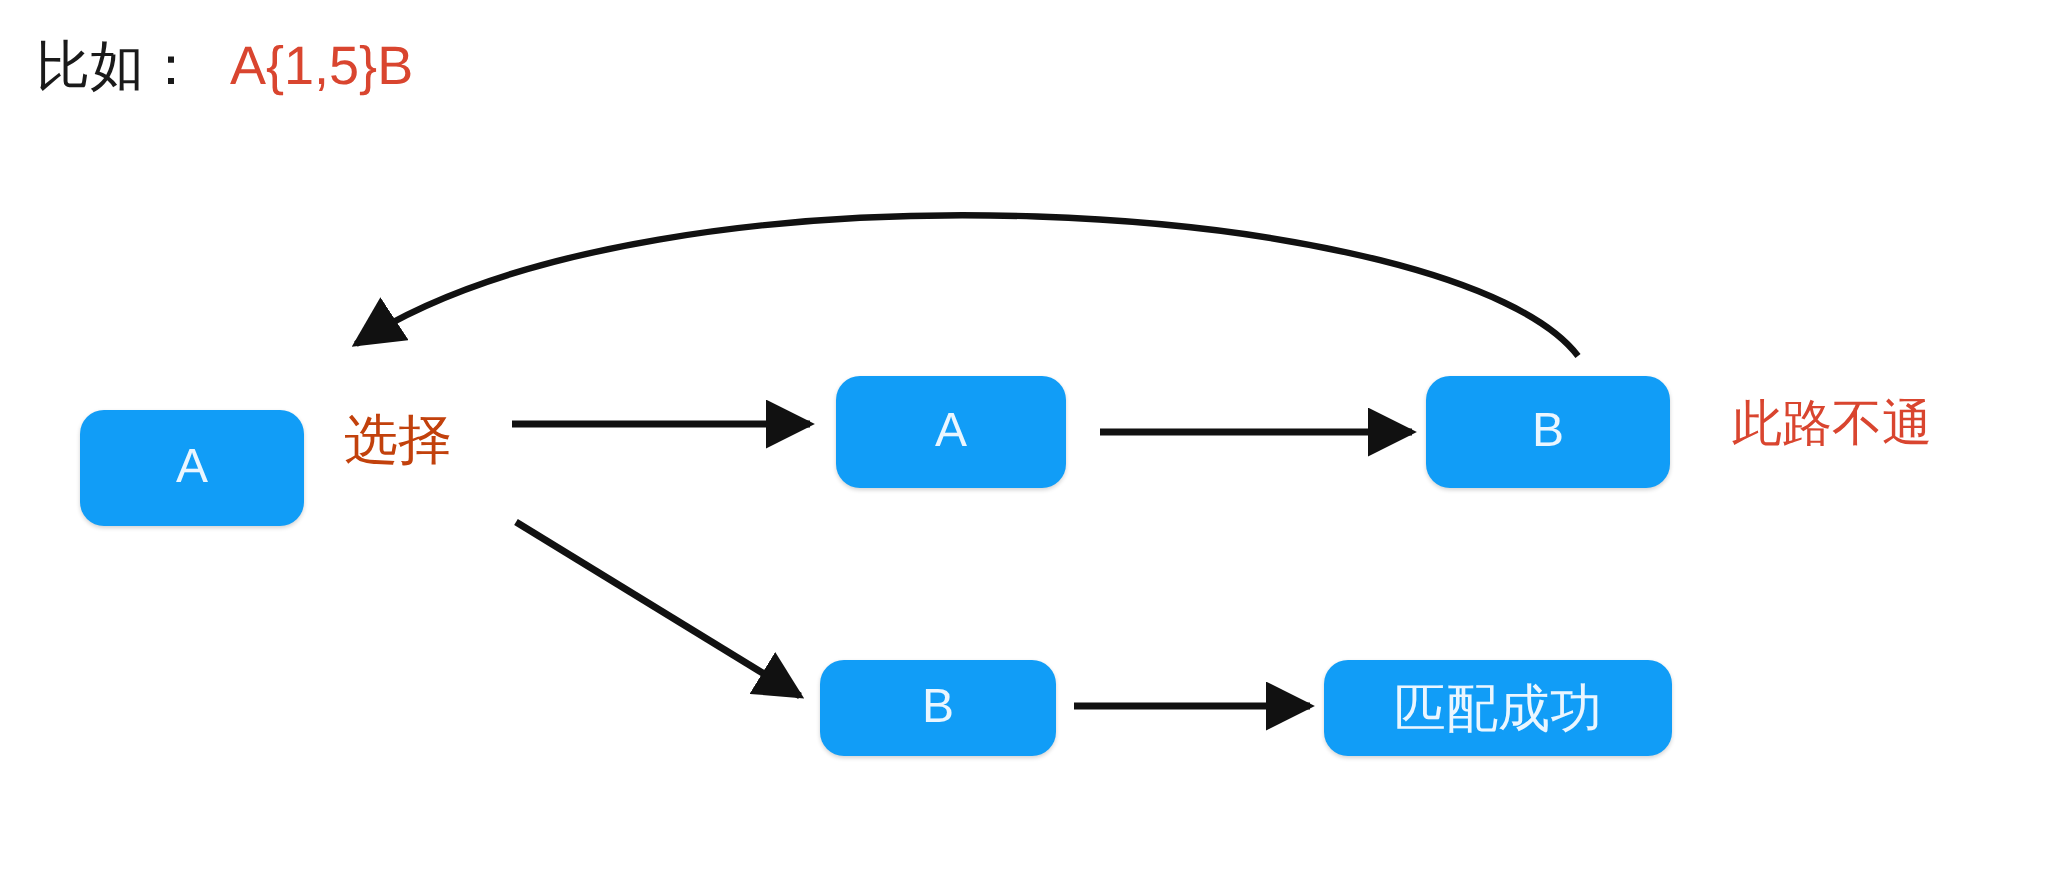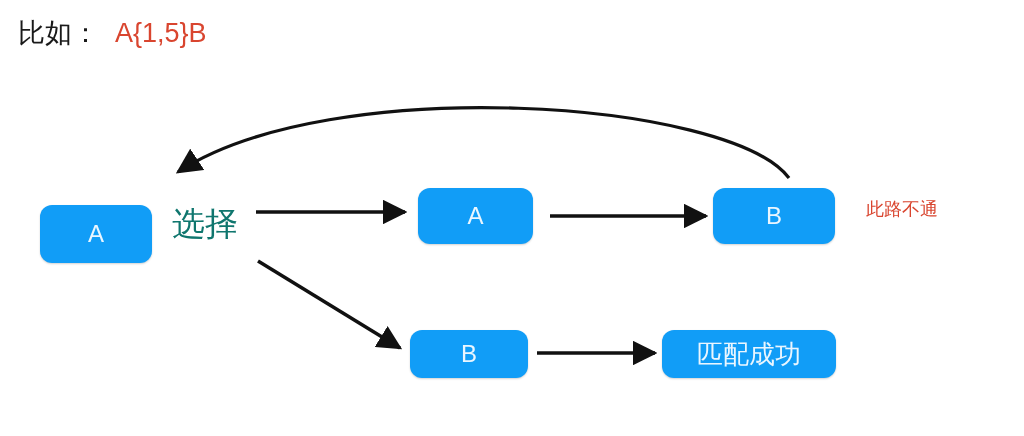--- a/index.html
+++ b/index.html
@@ -32,27 +32,27 @@
     font-size: 27px;
     color: #d9452f;
   }
   #back-note {
     left: 348px; top: 42px;
     font-size: 27px;
     color: #d9452f;
   }
   #dead-end-note {
     left: 866px; top: 200px;
-    font-size: 18px;
+    font-size: 25px;
     color: #d9452f;
   }
   #choose-label {
     left: 172px; top: 207px;
-    font-size: 33px;
-    color: #0f766e;
+    font-size: 27px;
+    color: #c2410c;
     text-align: center;
   }
 
   
   .node {
     display: flex;
     align-items: center;
     justify-content: center;
     background: #119df7;
     color: #eaf6ff;

